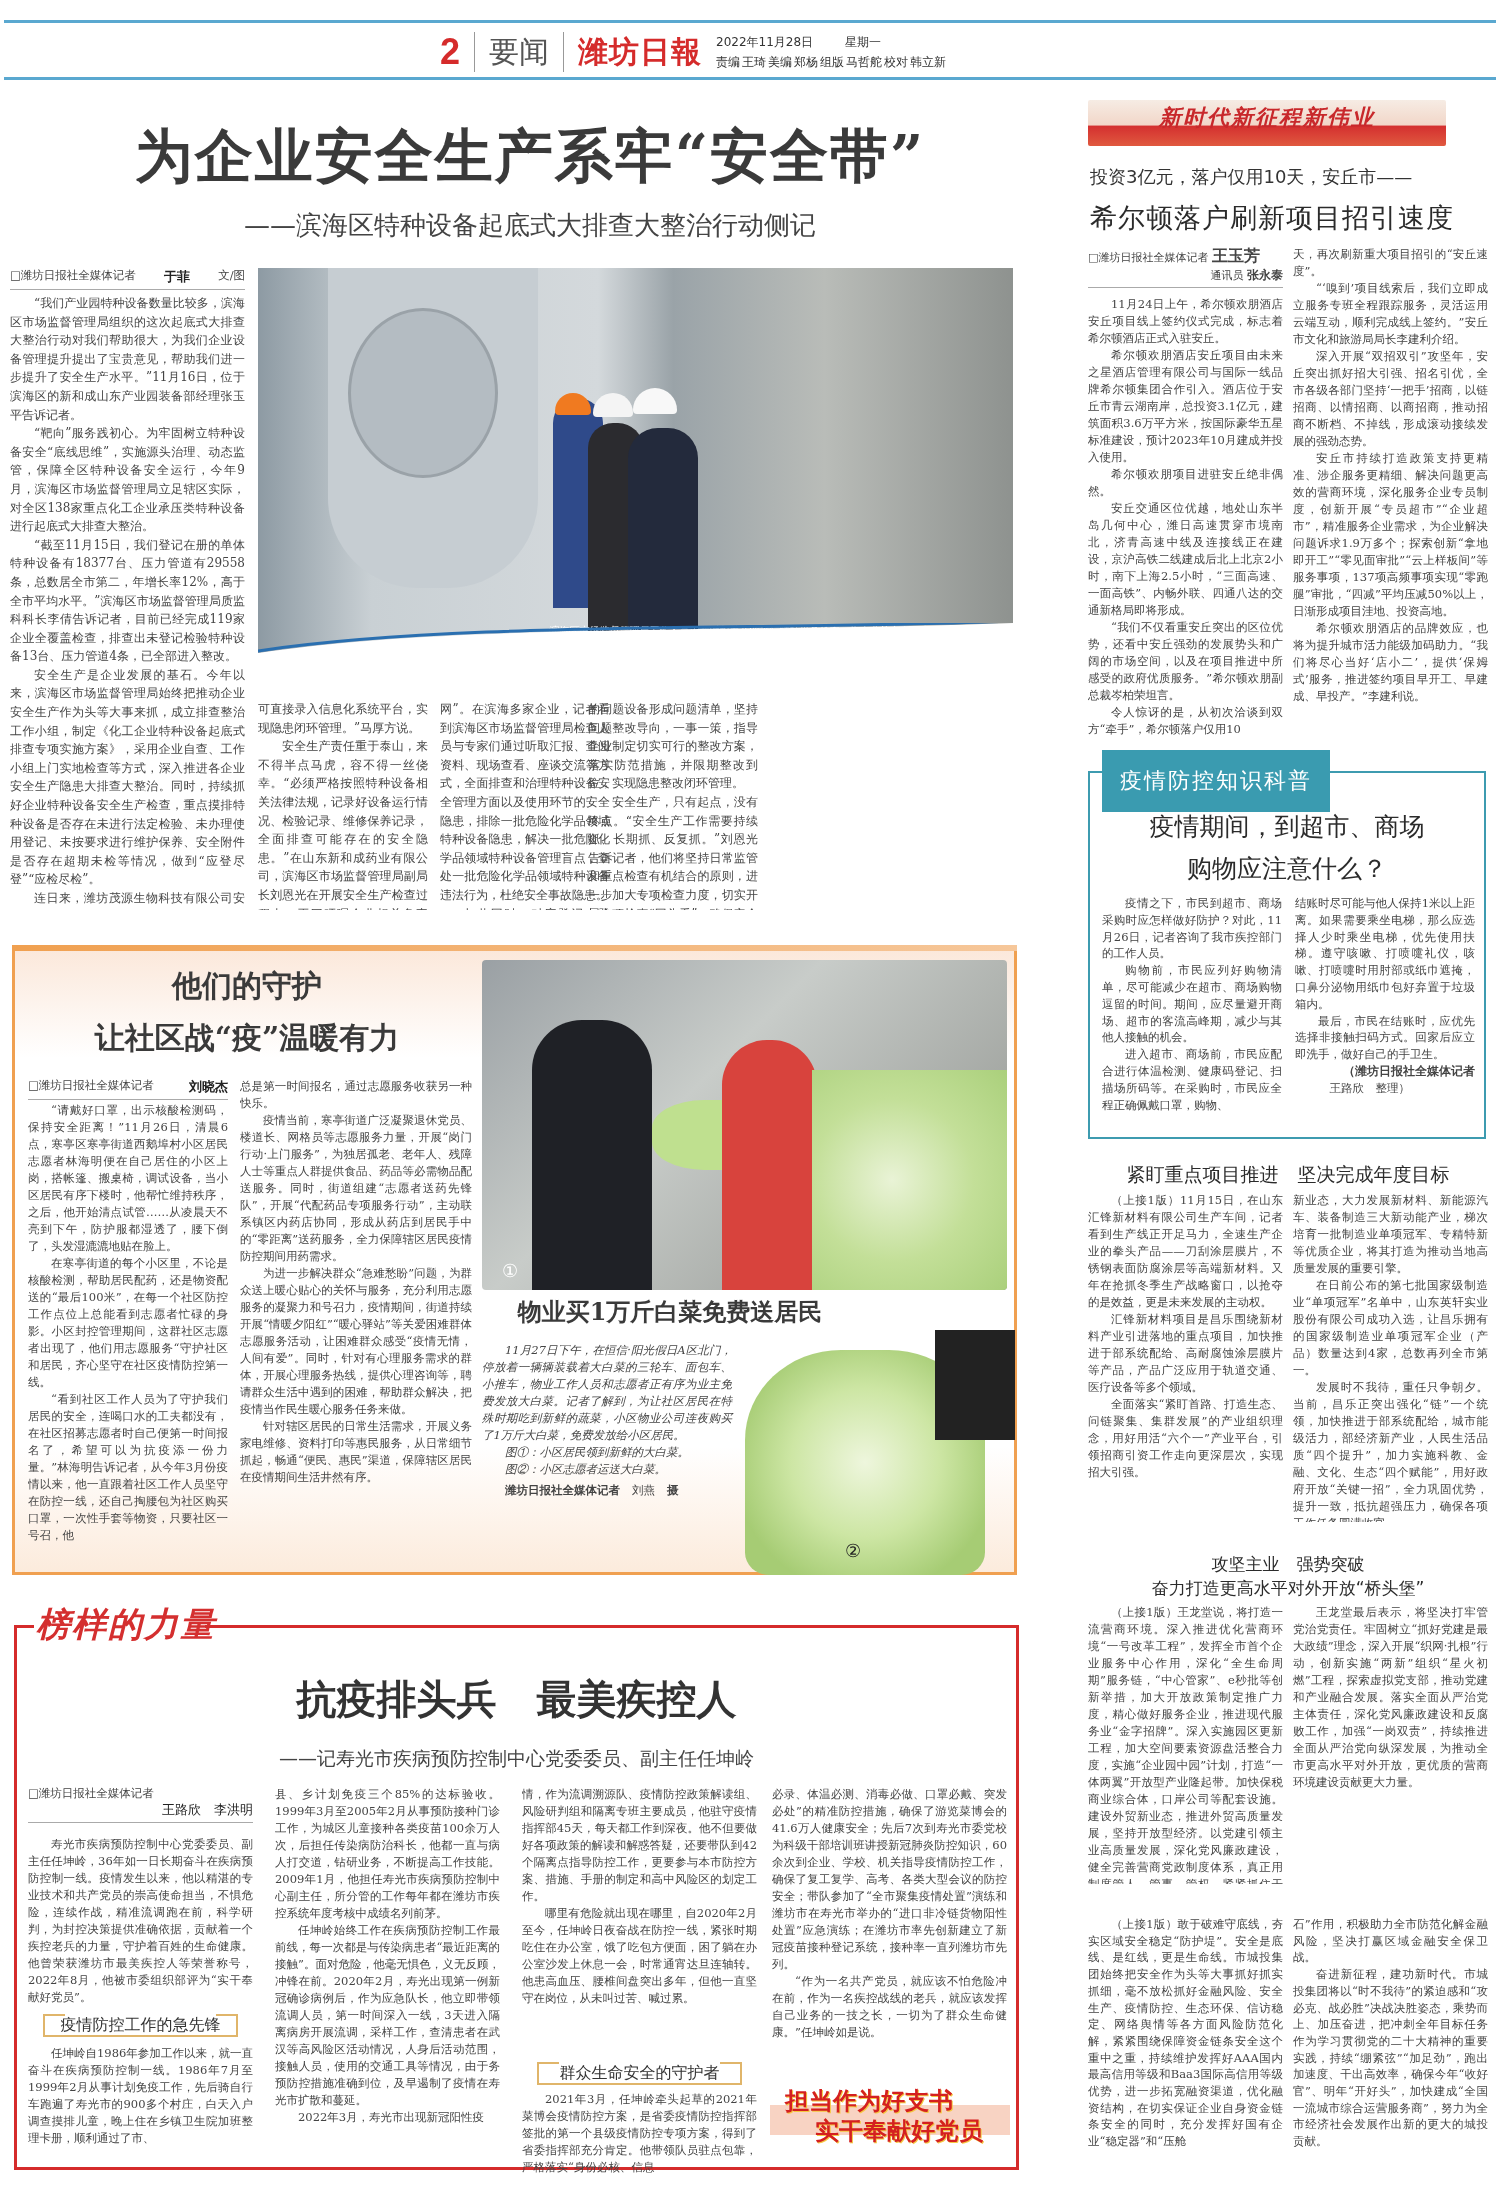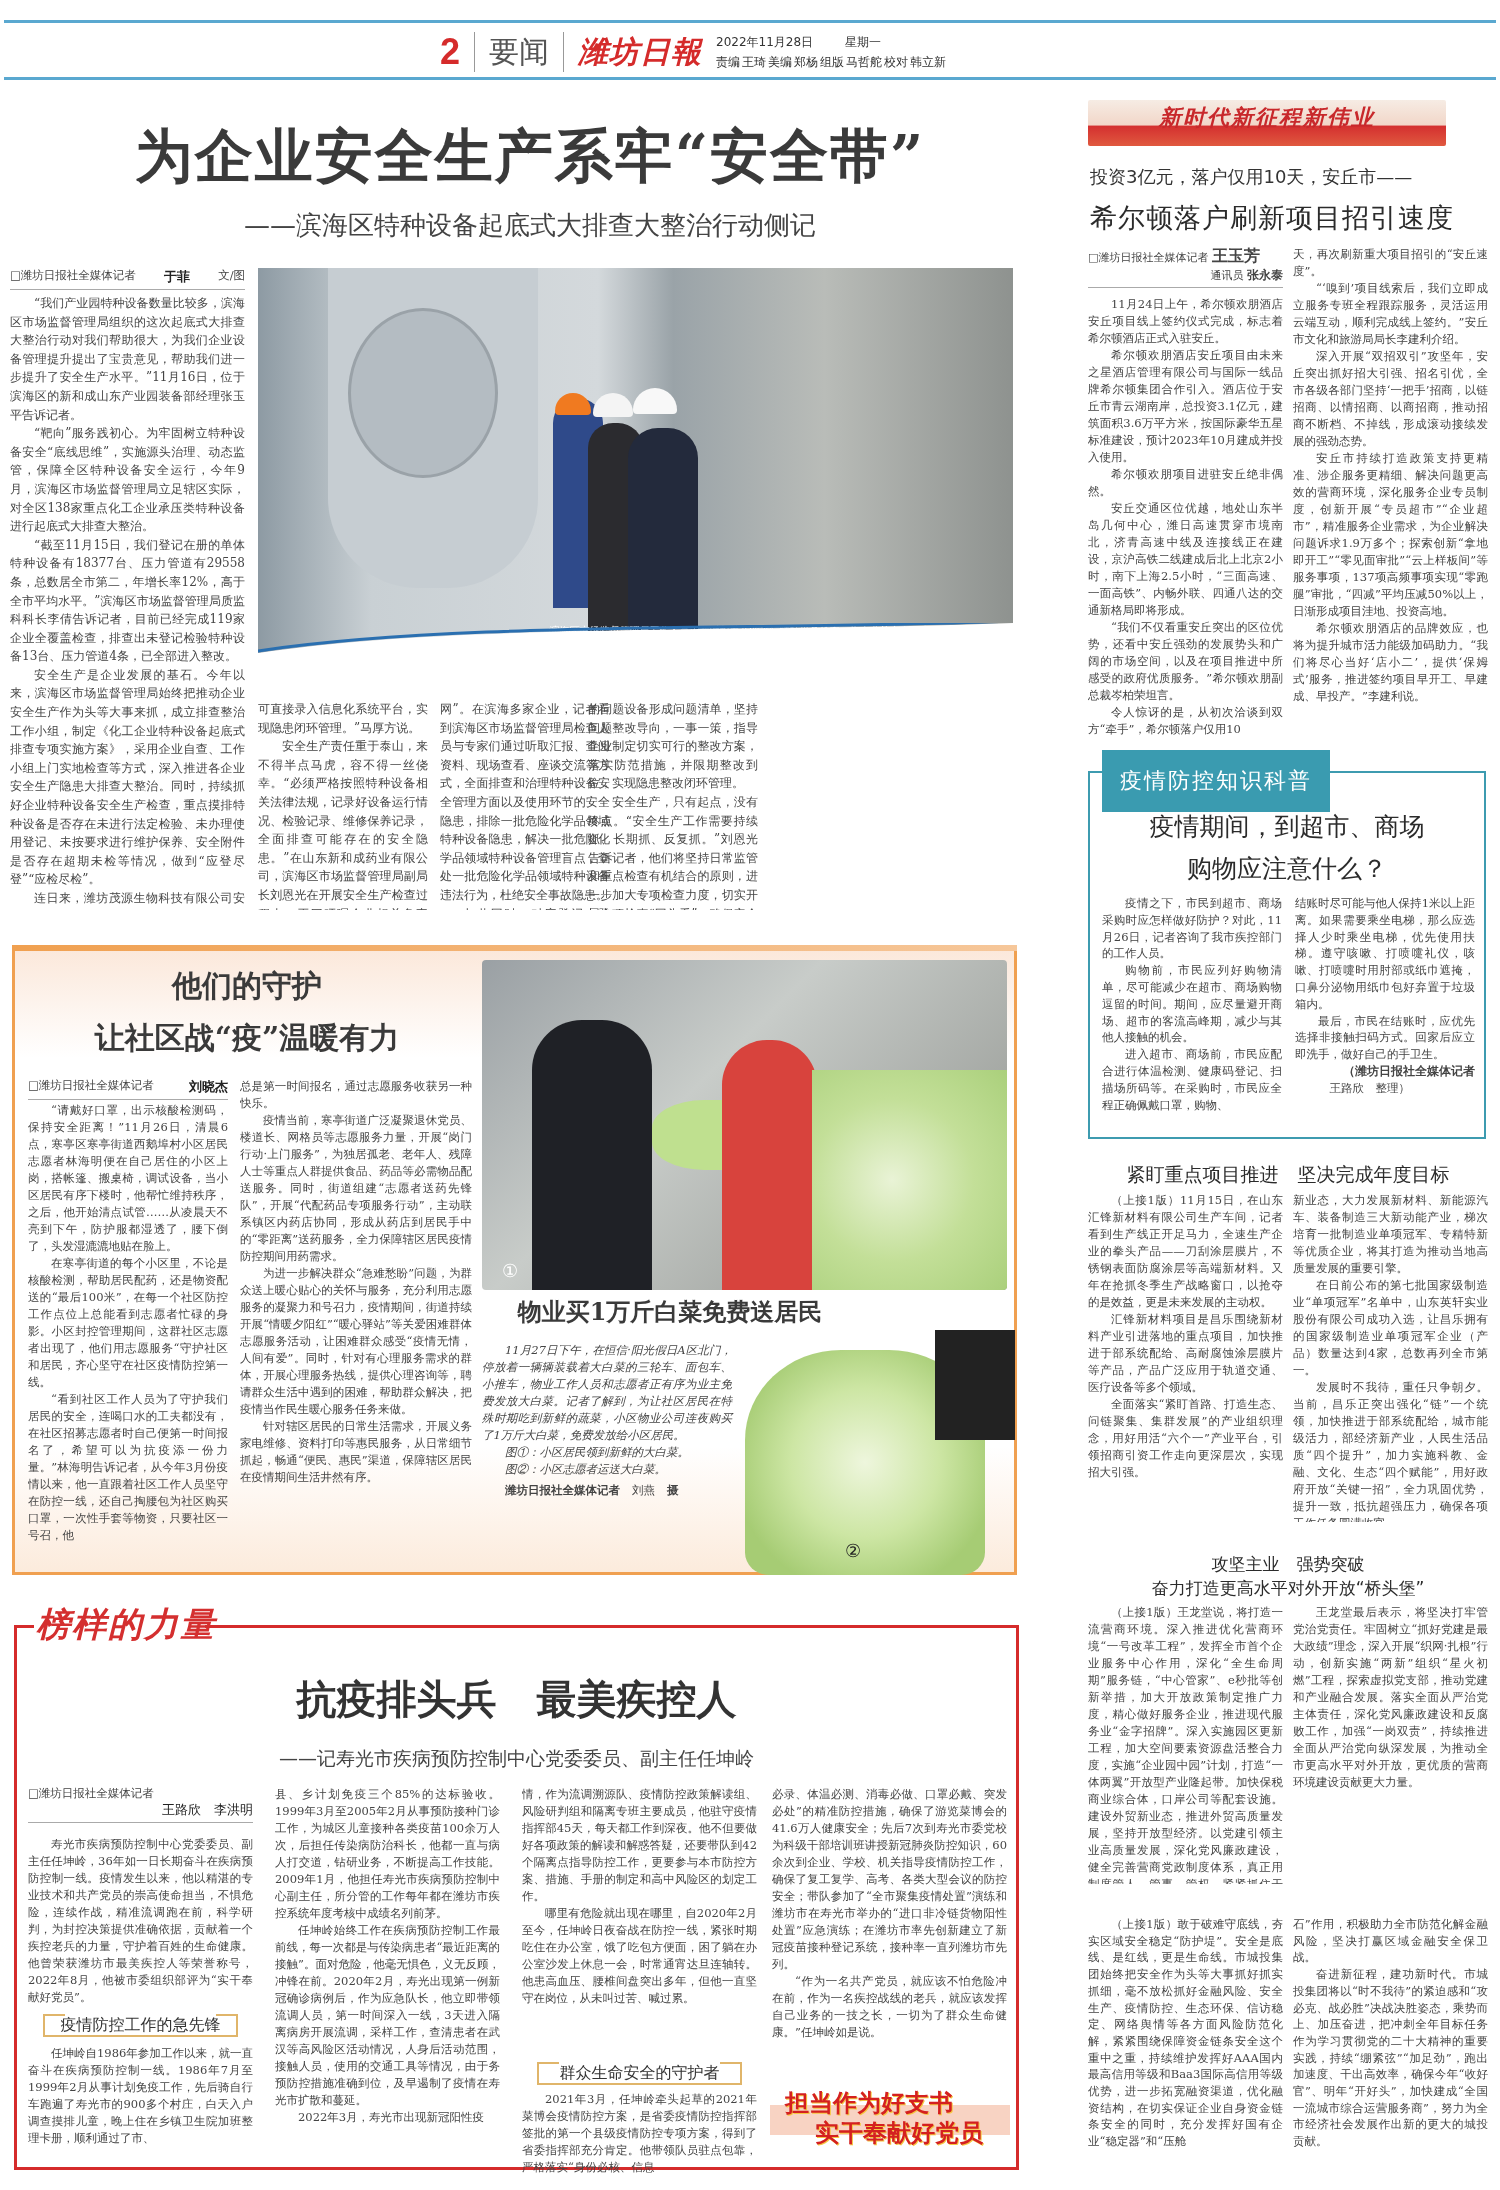--- a/index.html
+++ b/index.html
@@ -3,21 +3,21 @@
 <meta charset="utf-8">
 <style>
 *{box-sizing:border-box;margin:0;padding:0}
 html,body{width:1500px;height:2190px;background:#f2f2f2;font-family:"DejaVu Serif","Liberation Serif",serif;color:#333}
 .page{position:absolute;left:0;top:0;width:1500px;height:2190px;background:#fff;overflow:hidden}
 .topline{position:absolute;left:4px;right:4px;height:3px;background:#5aa8d0}
 .masthead{position:absolute;top:22px;left:440px;height:60px;display:flex;align-items:center;gap:14px}
 .pgnum{font-family:"Liberation Sans",sans-serif;font-weight:bold;font-size:36px;color:#d52b2b}
 .sep{width:1px;height:40px;background:#999}
 .section{font-family:"DejaVu Sans",sans-serif;font-size:30px;color:#555}
-.logo{font-family:"DejaVu Serif",serif;font-size:30px;color:#d52b2b;font-style:italic;font-weight:bold;letter-spacing:1px}
+.logo{font-family:"DejaVu Serif",serif;font-size:30px;color:#d52b2b;font-weight:bold;letter-spacing:1px}
 .meta{font-family:"DejaVu Sans",sans-serif;font-size:12px;color:#333;line-height:20px}
 .meta .row{display:flex;gap:2px}
 .col-text{font-size:12px;line-height:18.6px;color:#444;text-align:justify}
 .col-text p{text-indent:2em}
 .abs{position:absolute}
 .byline{font-size:11.5px;color:#444;border-bottom:1px solid #aaa;padding-bottom:3px;display:flex;justify-content:space-between}
 .byline b{font-family:"DejaVu Sans",sans-serif;font-size:13px;color:#222}
 .h1{font-family:"DejaVu Serif",serif;font-weight:bold;color:#3a3a3a}
 .sans{font-family:"DejaVu Sans",sans-serif}
 .photo{position:absolute;overflow:hidden}
@@ -261,18 +261,18 @@
     <div class="subhead-box" style="margin:6px 15px">群众生命安全的守护者</div>
     <div style="height:90px;overflow:hidden">
       <p>2021年3月，任坤岭牵头起草的2021年菜博会疫情防控方案，是省委疫情防控指挥部签批的第一个县级疫情防控专项方案，得到了省委指挥部充分肯定。他带领队员驻点包靠，严格落实“身份必核、信息</p>
     </div>
   </div>
   <div class="abs col-text" style="left:772px;top:1786px;width:235px;height:270px;overflow:hidden;font-size:11.5px;line-height:17px">
     <p style="text-indent:0">必录、体温必测、消毒必做、口罩必戴、突发必处”的精准防控措施，确保了游览菜博会的41.6万人健康安全；先后7次到寿光市委党校为科级干部培训班讲授新冠肺炎防控知识，60余次到企业、学校、机关指导疫情防控工作，确保了复工复学、高考、各类大型会议的防控安全；带队参加了“全市聚集疫情处置”演练和潍坊市在寿光市举办的“进口非冷链货物阳性处置”应急演练；在潍坊市率先创新建立了新冠疫苗接种登记系统，接种率一直列潍坊市先列。</p>
     <p>“作为一名共产党员，就应该不怕危险冲在前，作为一名疾控战线的老兵，就应该发挥自己业务的一技之长，一切为了群众生命健康。”任坤岭如是说。</p>
   </div>
   <div class="abs" style="left:770px;top:2105px;width:240px;height:30px;background:#f8d3c3"></div>
-  <div class="abs" style="left:785px;top:2088px;font-family:Liberation Serif, serif;font-weight:bold;font-size:24px;color:#d42020;text-shadow:1px 1px 0 #f5c842;line-height:30px">
+  <div class="abs" style="left:785px;top:2088px;font-family:Liberation Mono, monospace;font-weight:bold;font-size:24px;color:#d42020;text-shadow:1px 1px 0 #f5c842;line-height:30px">
     <div>担当作为好支书</div>
     <div style="padding-left:30px">实干奉献好党员</div>
   </div>
 
 </div>
 
 </body></html>

